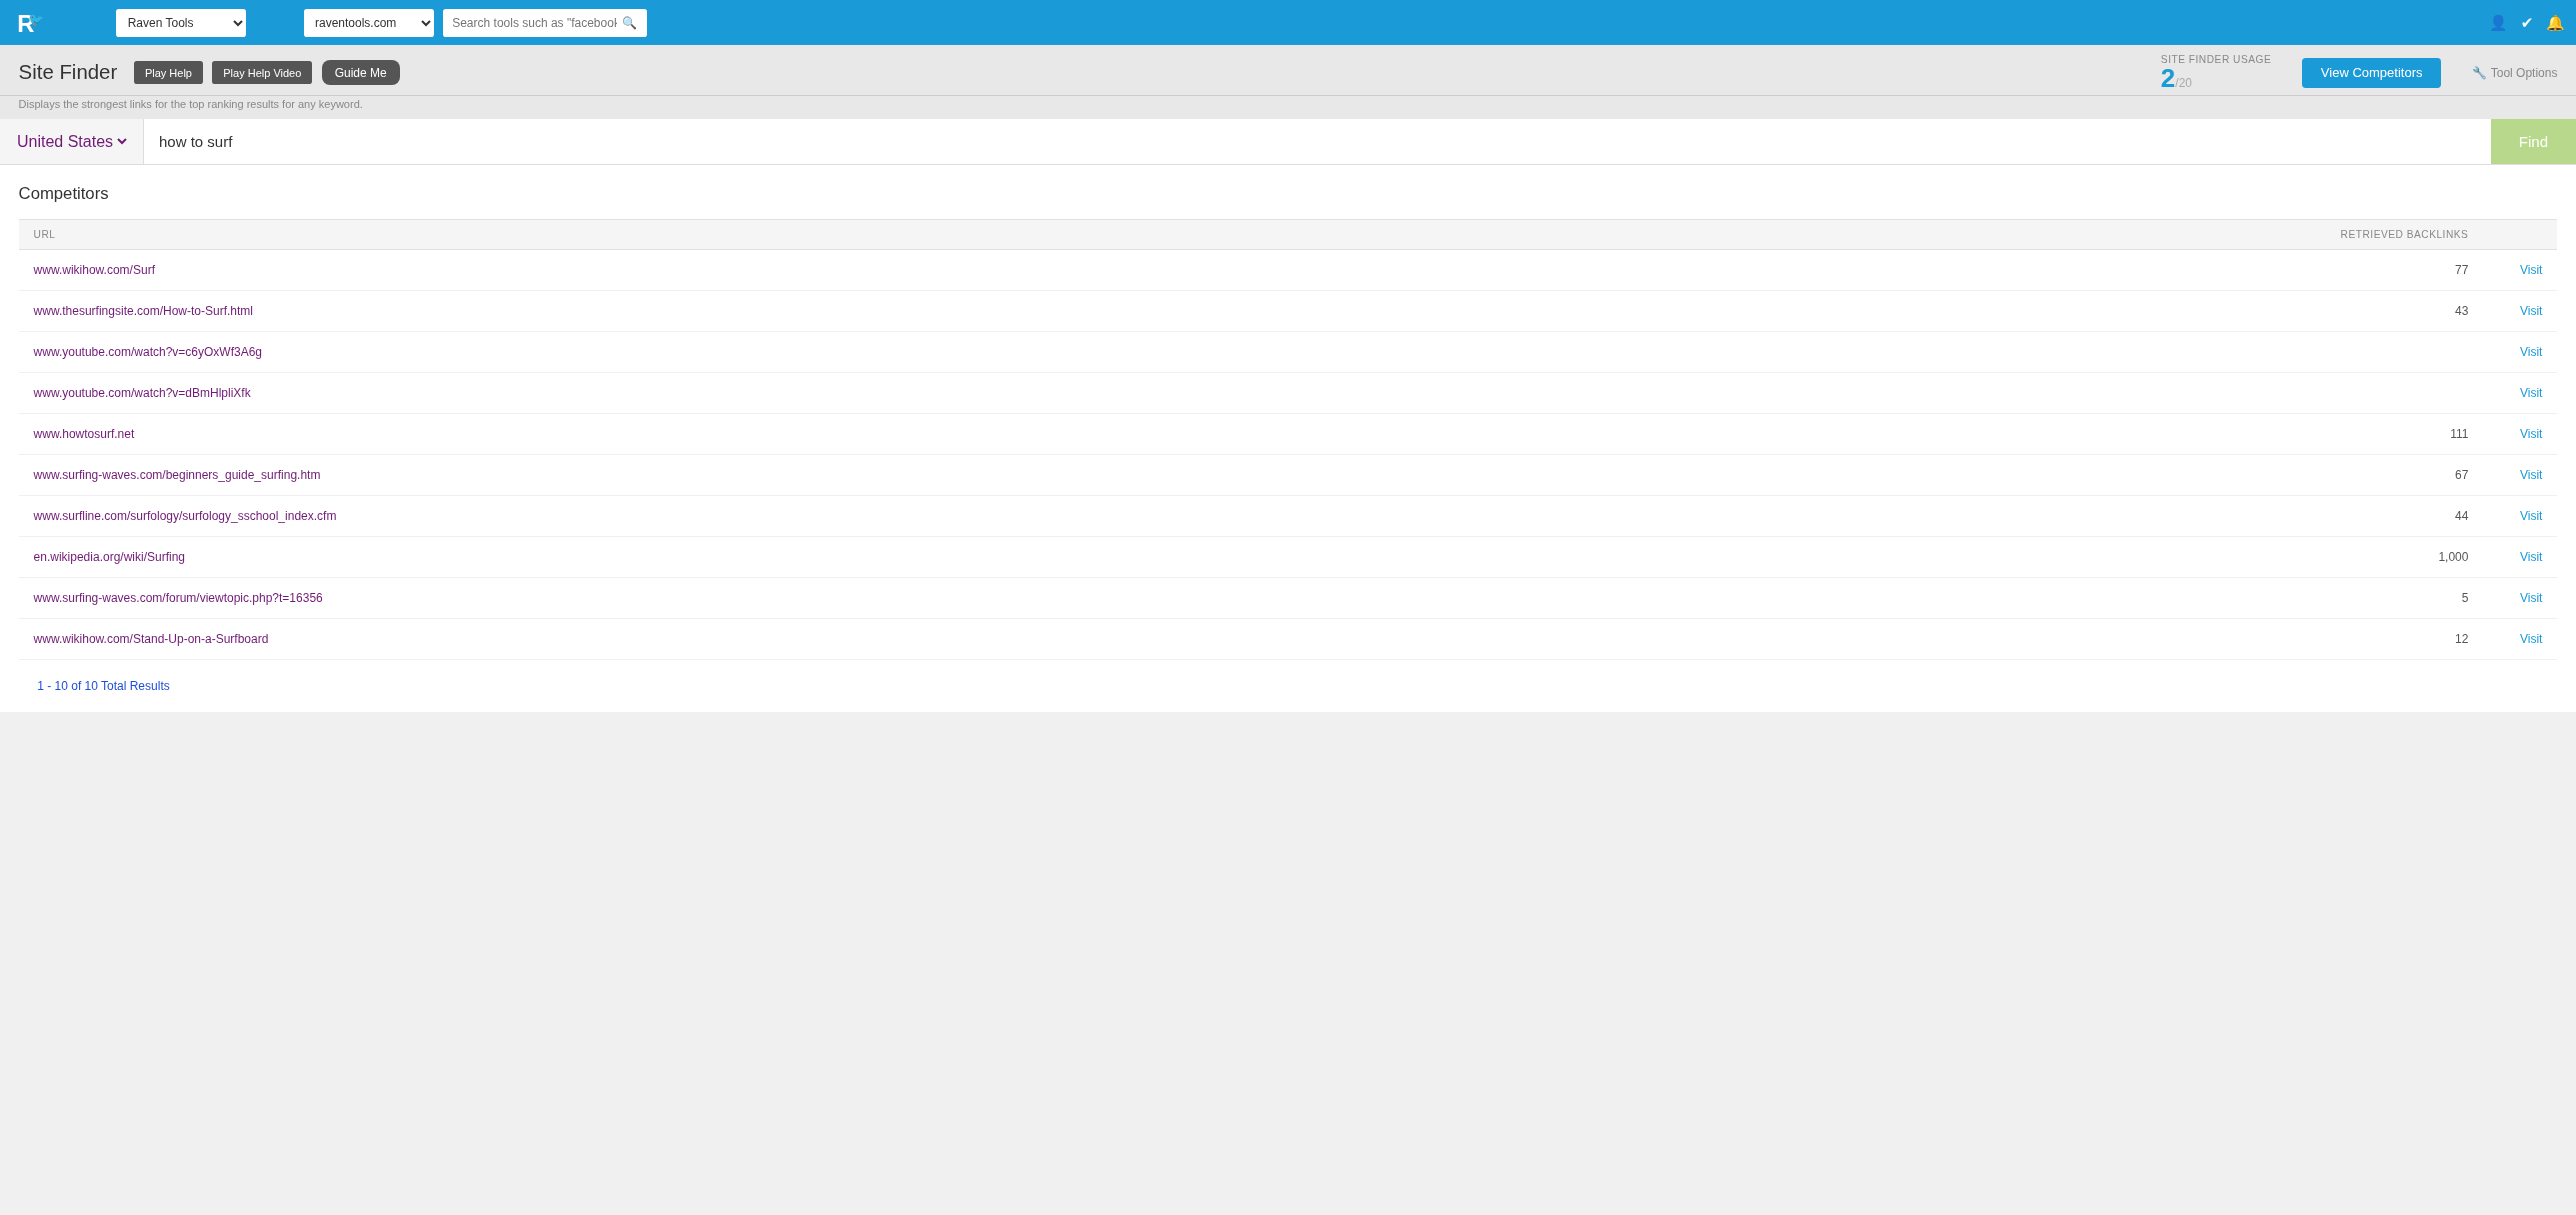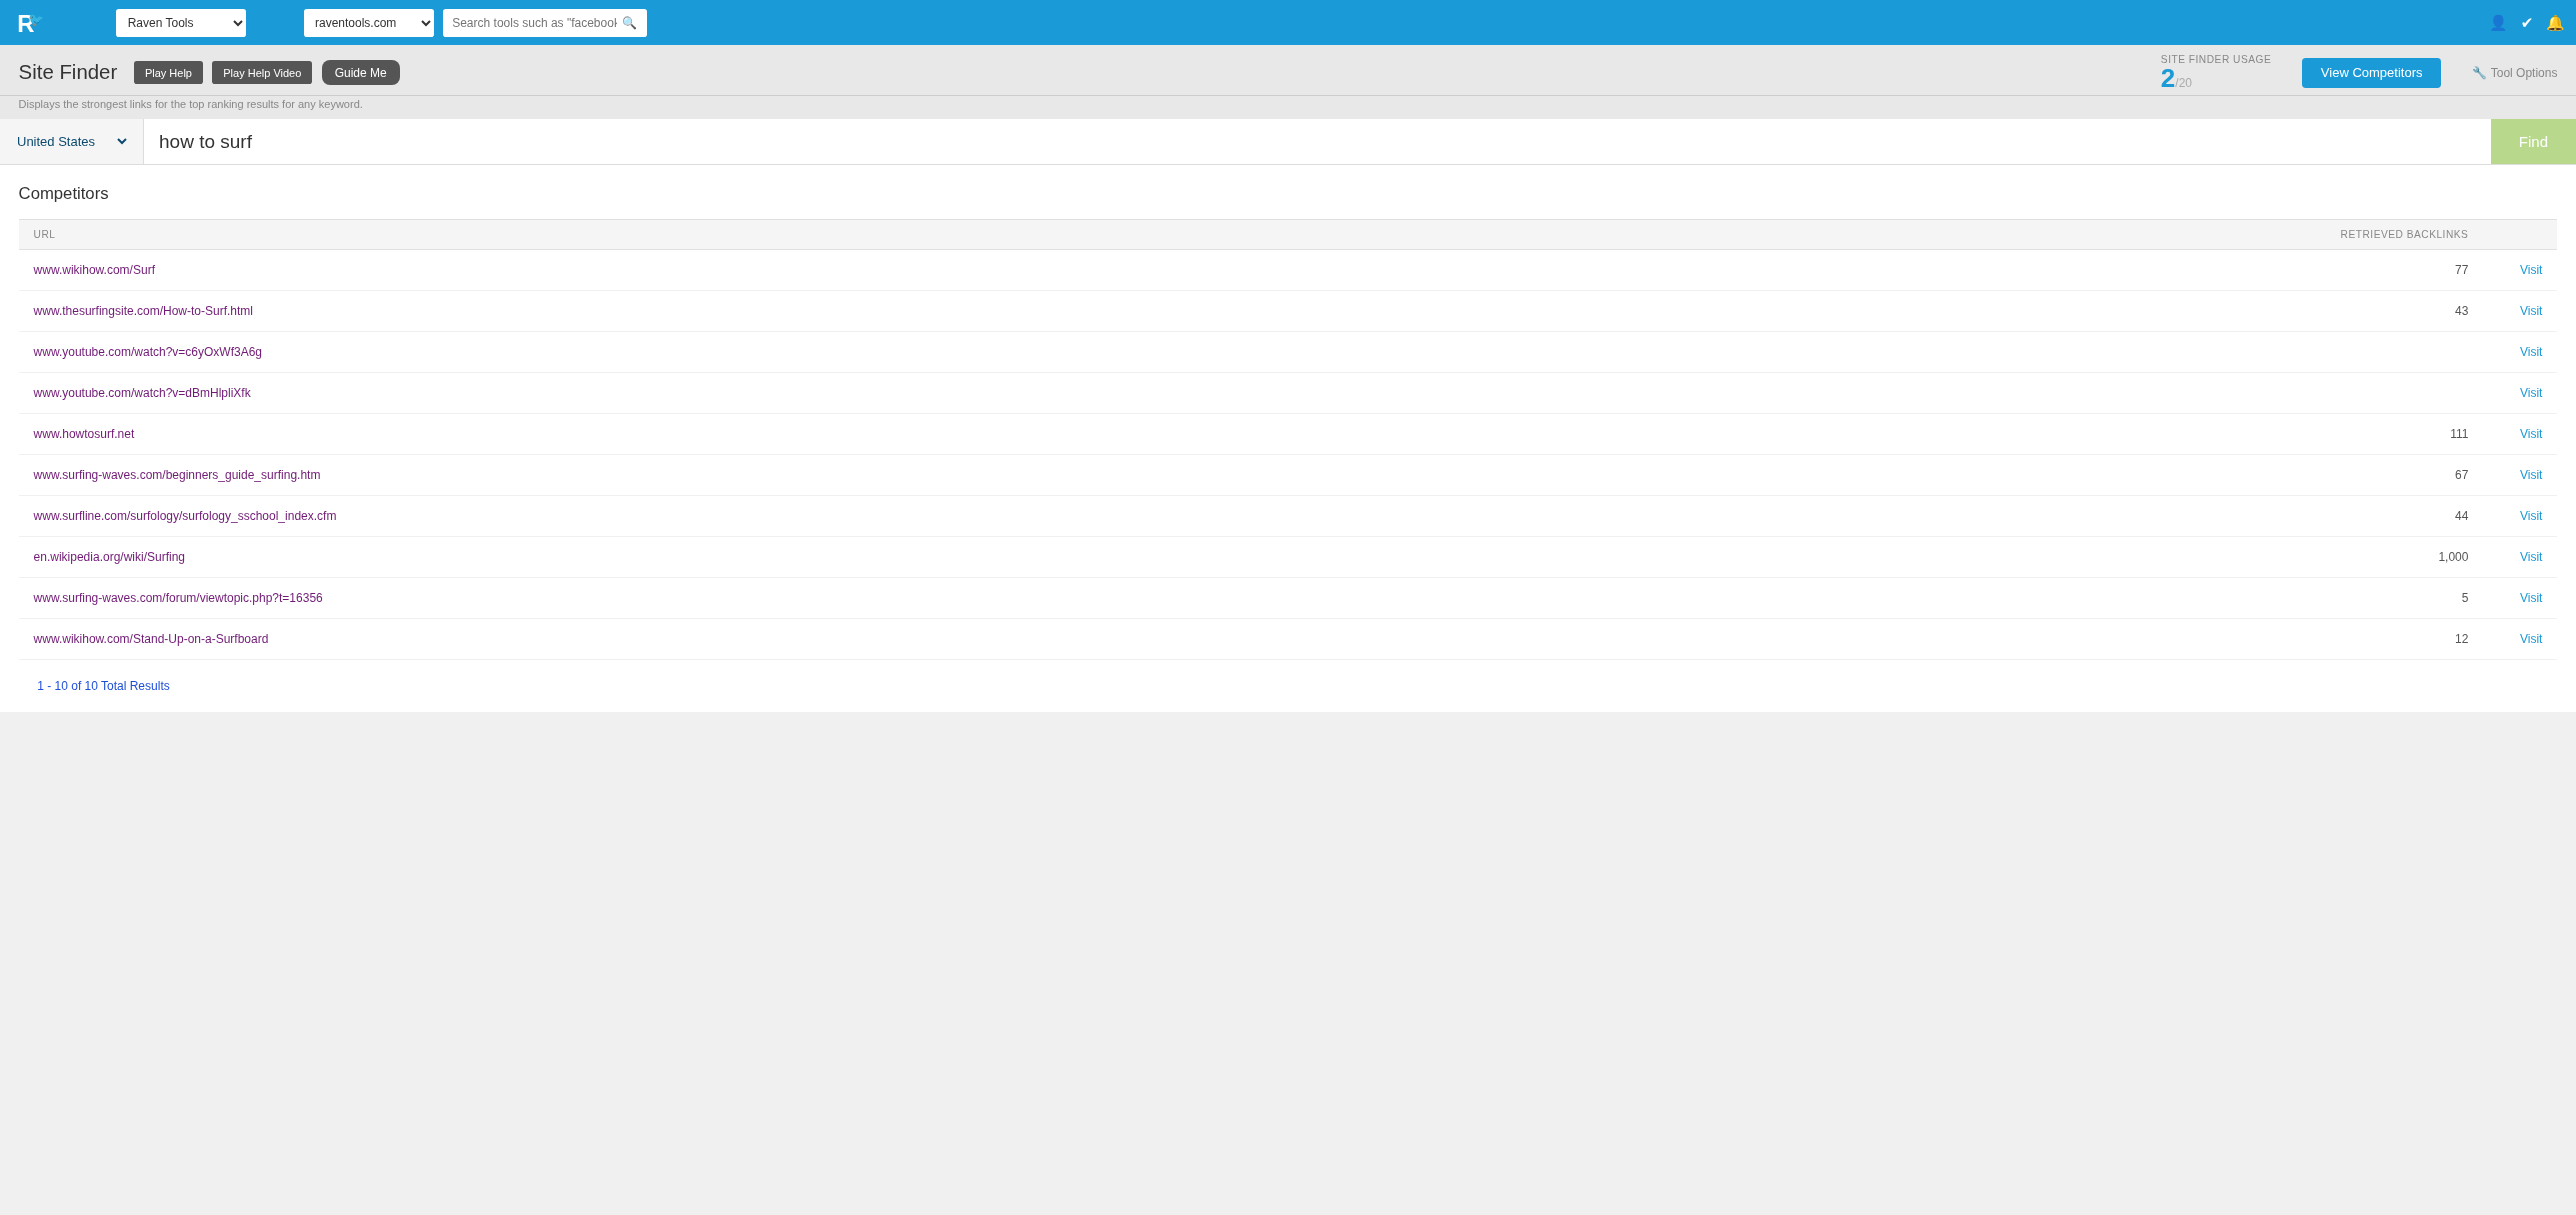--- a/index.html
+++ b/index.html
@@ -164,31 +164,31 @@
       cursor: pointer;
       min-width: 144px;
       display: flex;
       align-items: center;
       justify-content: space-between;
       gap: 7.4px;
     }
     .country-select select {
       background: transparent;
       border: none;
-      font-size: 13px;
-      color: #0c4a6e;
+      font-size: 16px;
+      color: #701a75;
       cursor: pointer;
       outline: none;
       width: 100%;
     }
     .keyword-input {
       flex: 1;
       border: none;
       padding: 0 15px;
-      font-size: 19px;
+      font-size: 15px;
       color: #333;
       outline: none;
       background: white;
     }
     .find-btn {
       background: #b8d98b;
       color: white;
       border: none;
       padding: 0 28px;
       font-size: 15px;

